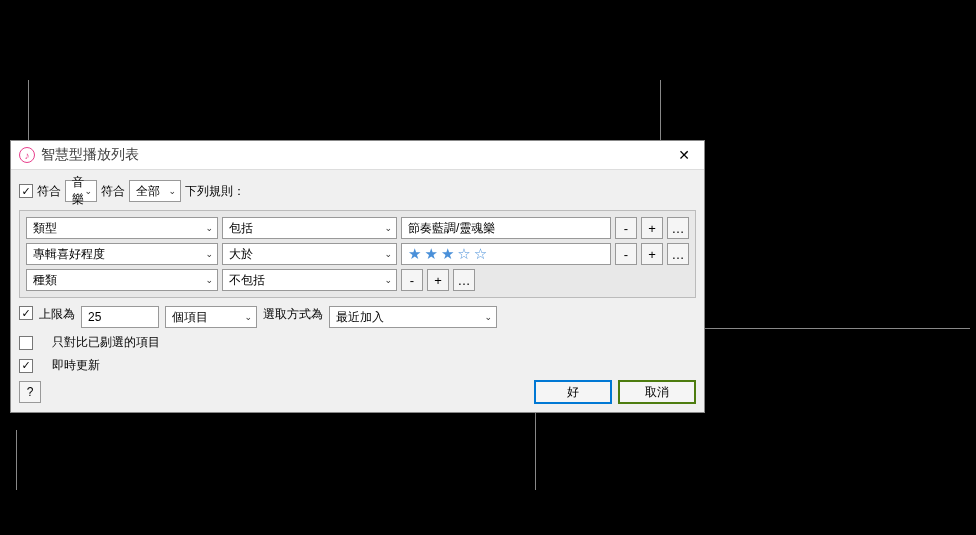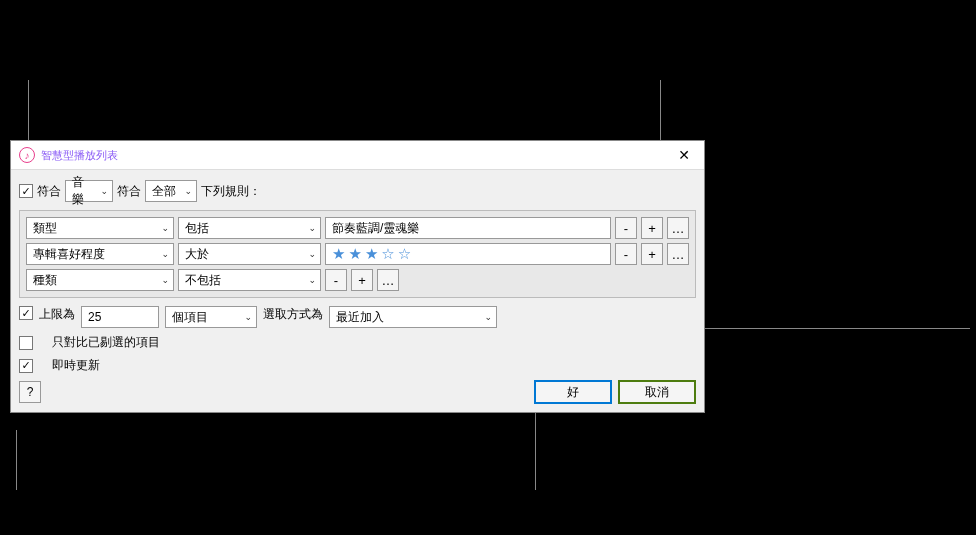--- a/index.html
+++ b/index.html
@@ -29,21 +29,21 @@
       border-bottom: 1px solid #ddd;
     }
     .titlebar-left { display: flex; align-items: center; gap: 6px; }
     .app-icon {
       width: 16px; height: 16px;
       border-radius: 50%;
       border: 1px solid #e83e8c;
       display: flex; align-items: center; justify-content: center;
       color: #e83e8c; font-size: 10px;
     }
-    .title-text { color: #8b5cf6; font-size: 11px; }
+    .title-text { color: #404040; font-size: 14px; }
     .close-btn {
       width: 24px; height: 20px;
       display: flex; align-items: center; justify-content: center;
       cursor: pointer; font-size: 14px;
     }
     .content { padding: 10px 8px 8px 8px; }
     .match-row {
       display: flex; align-items: center; gap: 4px;
       margin-bottom: 8px;
     }
@@ -78,22 +78,22 @@
       border: 1px solid #bbb;
       background: #e8e8e8;
       padding: 6px;
       margin-bottom: 8px;
     }
     .rule-row {
       display: flex; align-items: center; gap: 4px;
       margin-bottom: 4px;
     }
     .rule-row:last-child { margin-bottom: 0; }
-    .field-select { width: 148px; }
-    .op-select { width: 143px; }
+    .field-select { width: 192px; }
+    .op-select { width: 175px; }
     .value-input {
       flex: 1;
       height: 22px;
       border: 1px solid #999;
       background: #fff;
       padding: 2px 6px;
       font-size: 12px;
       font-family: inherit;
     }
     .stars {
@@ -187,21 +187,21 @@
     <div class="close-btn">
       <span>✕</span>
     </div>
   </div>
 
   <div class="content">
 
     <div class="match-row">
       <span class="checkbox checked"></span>
       <span>符合</span>
-      <span class="select" style="width:48px">
+      <span class="select" style="width:32px">
         <span>音樂</span>
         <span class="chev">⌄</span>
       </span>
       <span>符合</span>
       <span class="select" style="width:52px">
         <span>全部</span>
         <span class="chev">⌄</span>
       </span>
       <span>下列規則：</span>
     </div>

